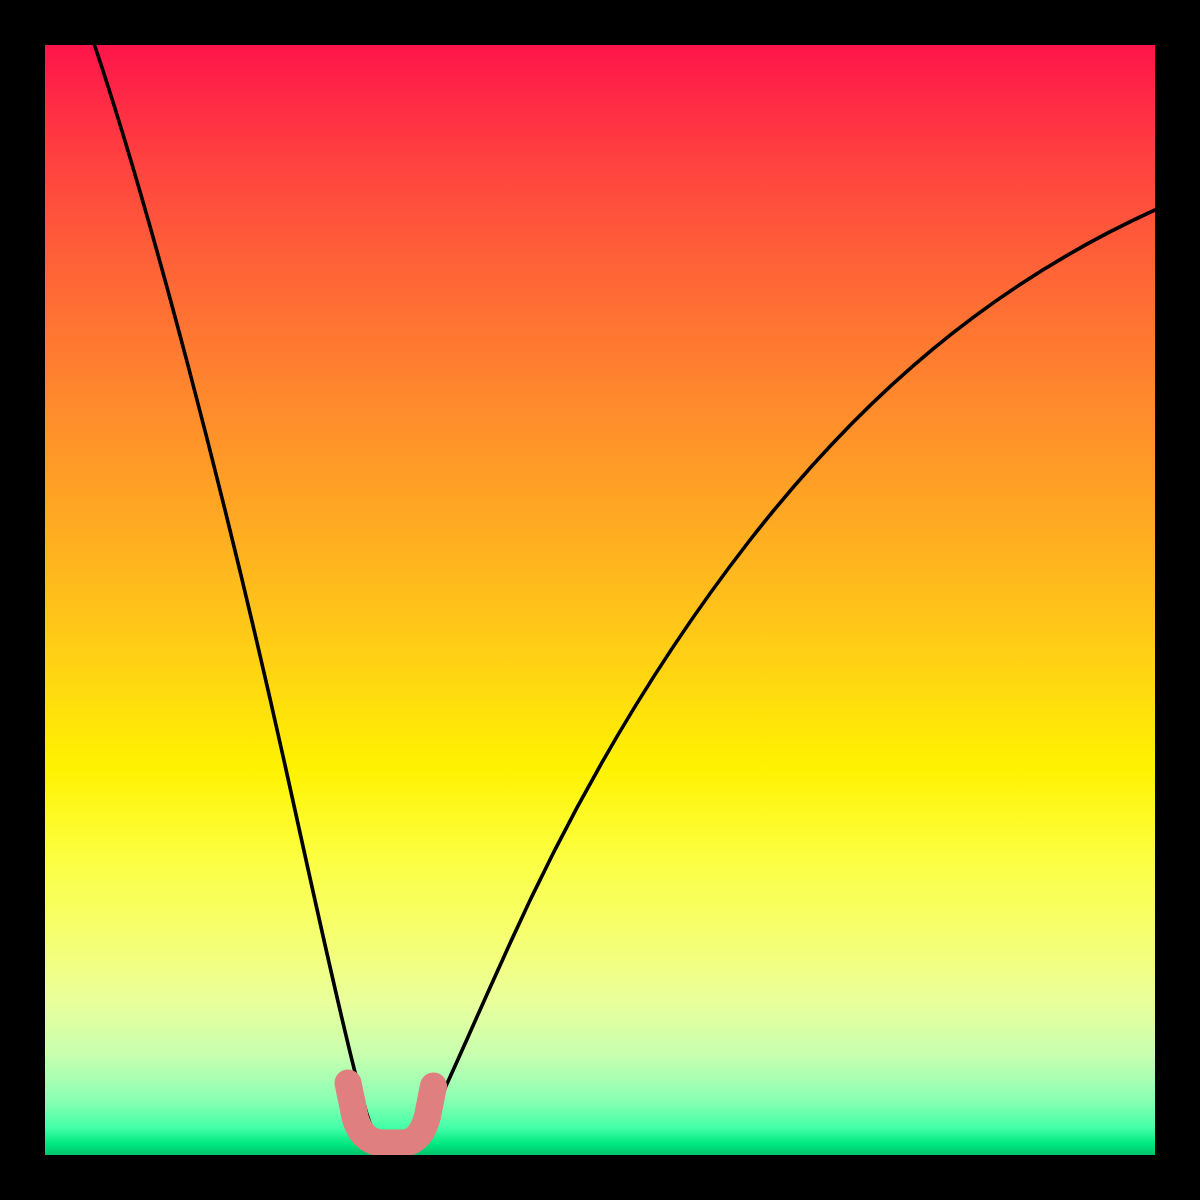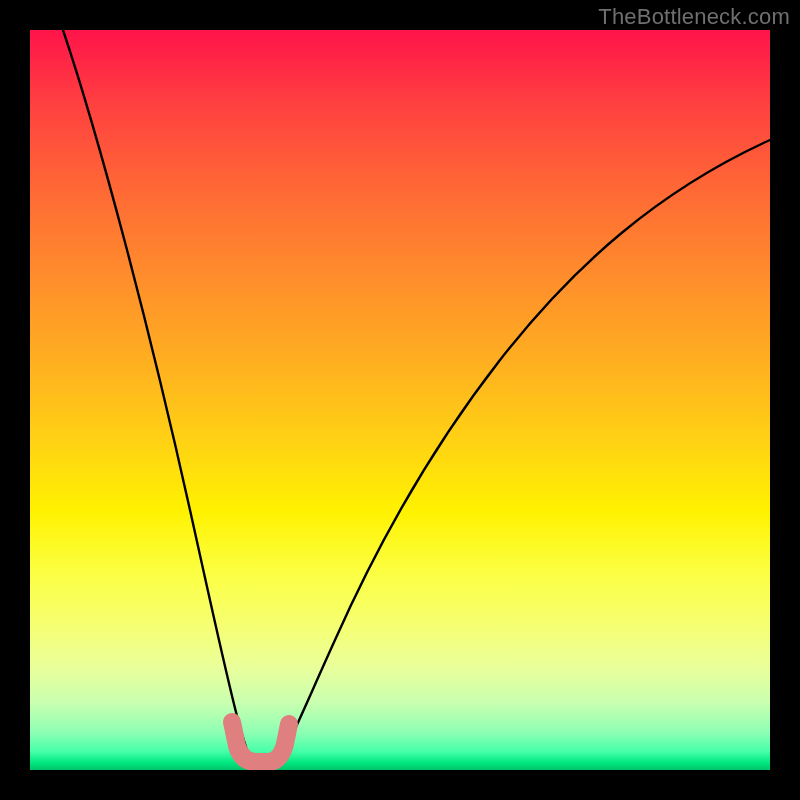--- a/index.html
+++ b/index.html
@@ -79,14 +79,13 @@
 
       <path fill="none" stroke="#df7f7f" stroke-width="18" stroke-linecap="round" stroke-linejoin="round" d="M 202 692
                L 207 716
                Q 212 732 226 732
                L 240 732
                Q 251 730 255 714
                L 259 694"></path>
     </svg>
 
   </div>
-  <div class="watermark">TheBottleneck.com</div>
 </div>
 
 </body></html>

